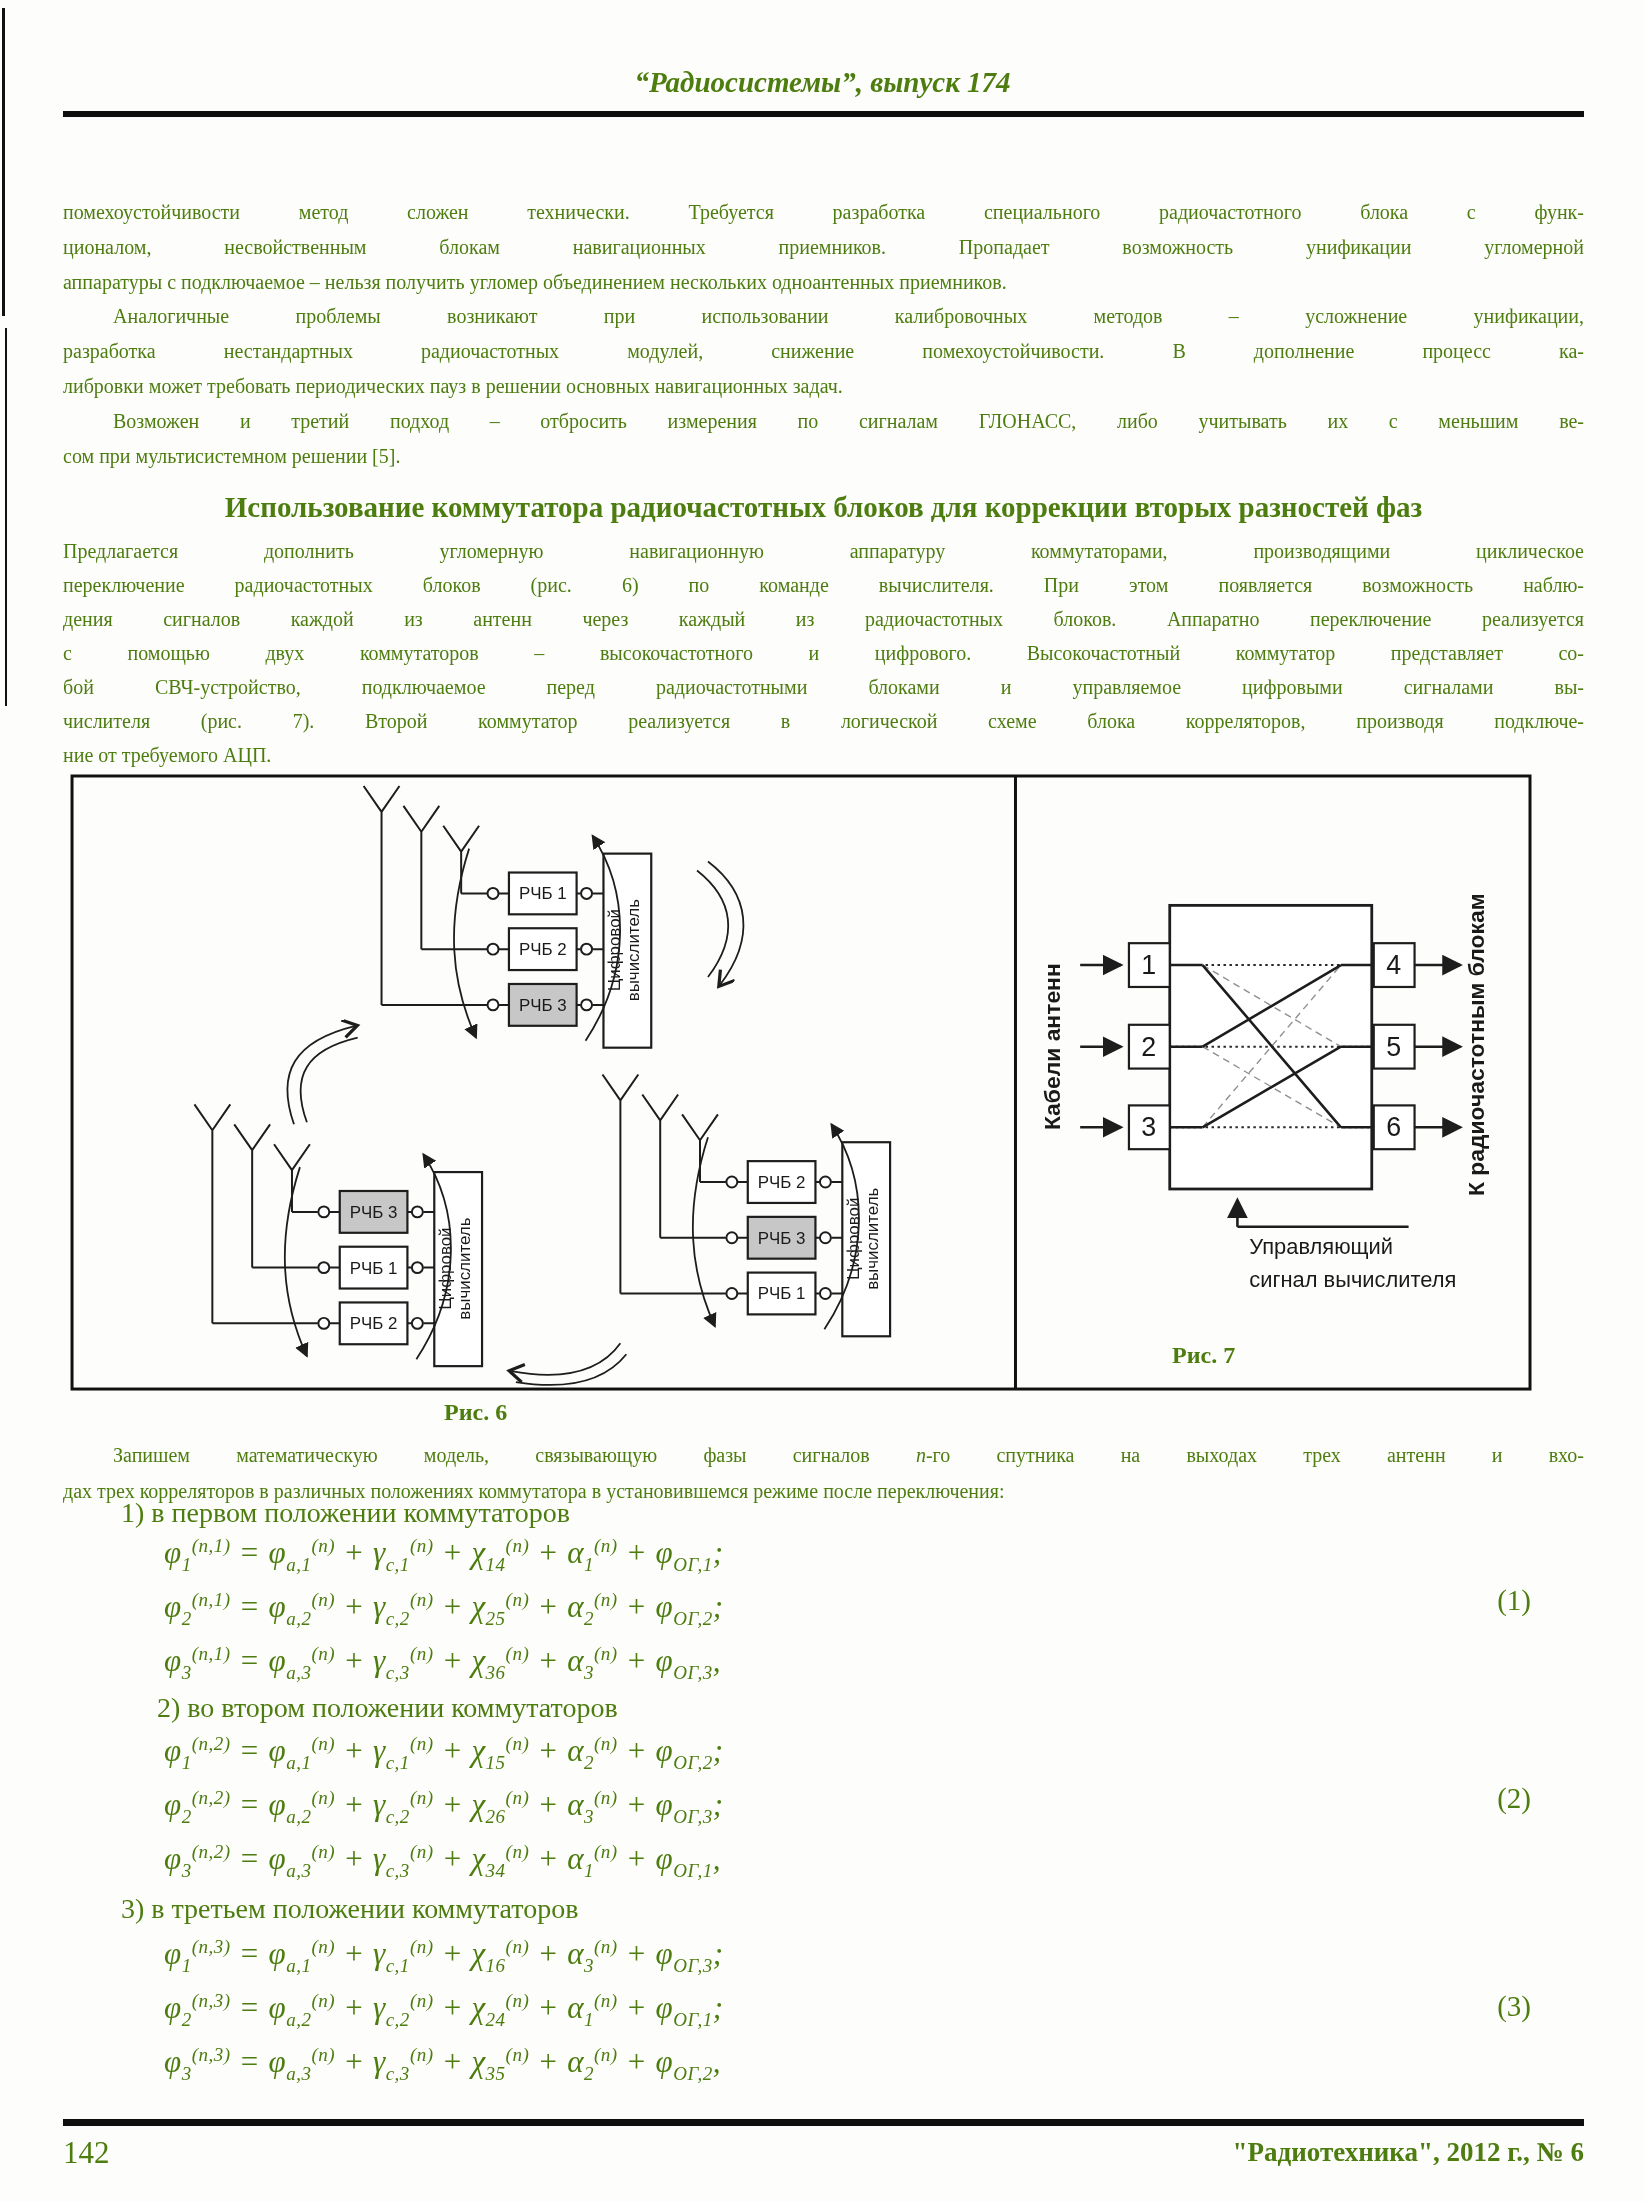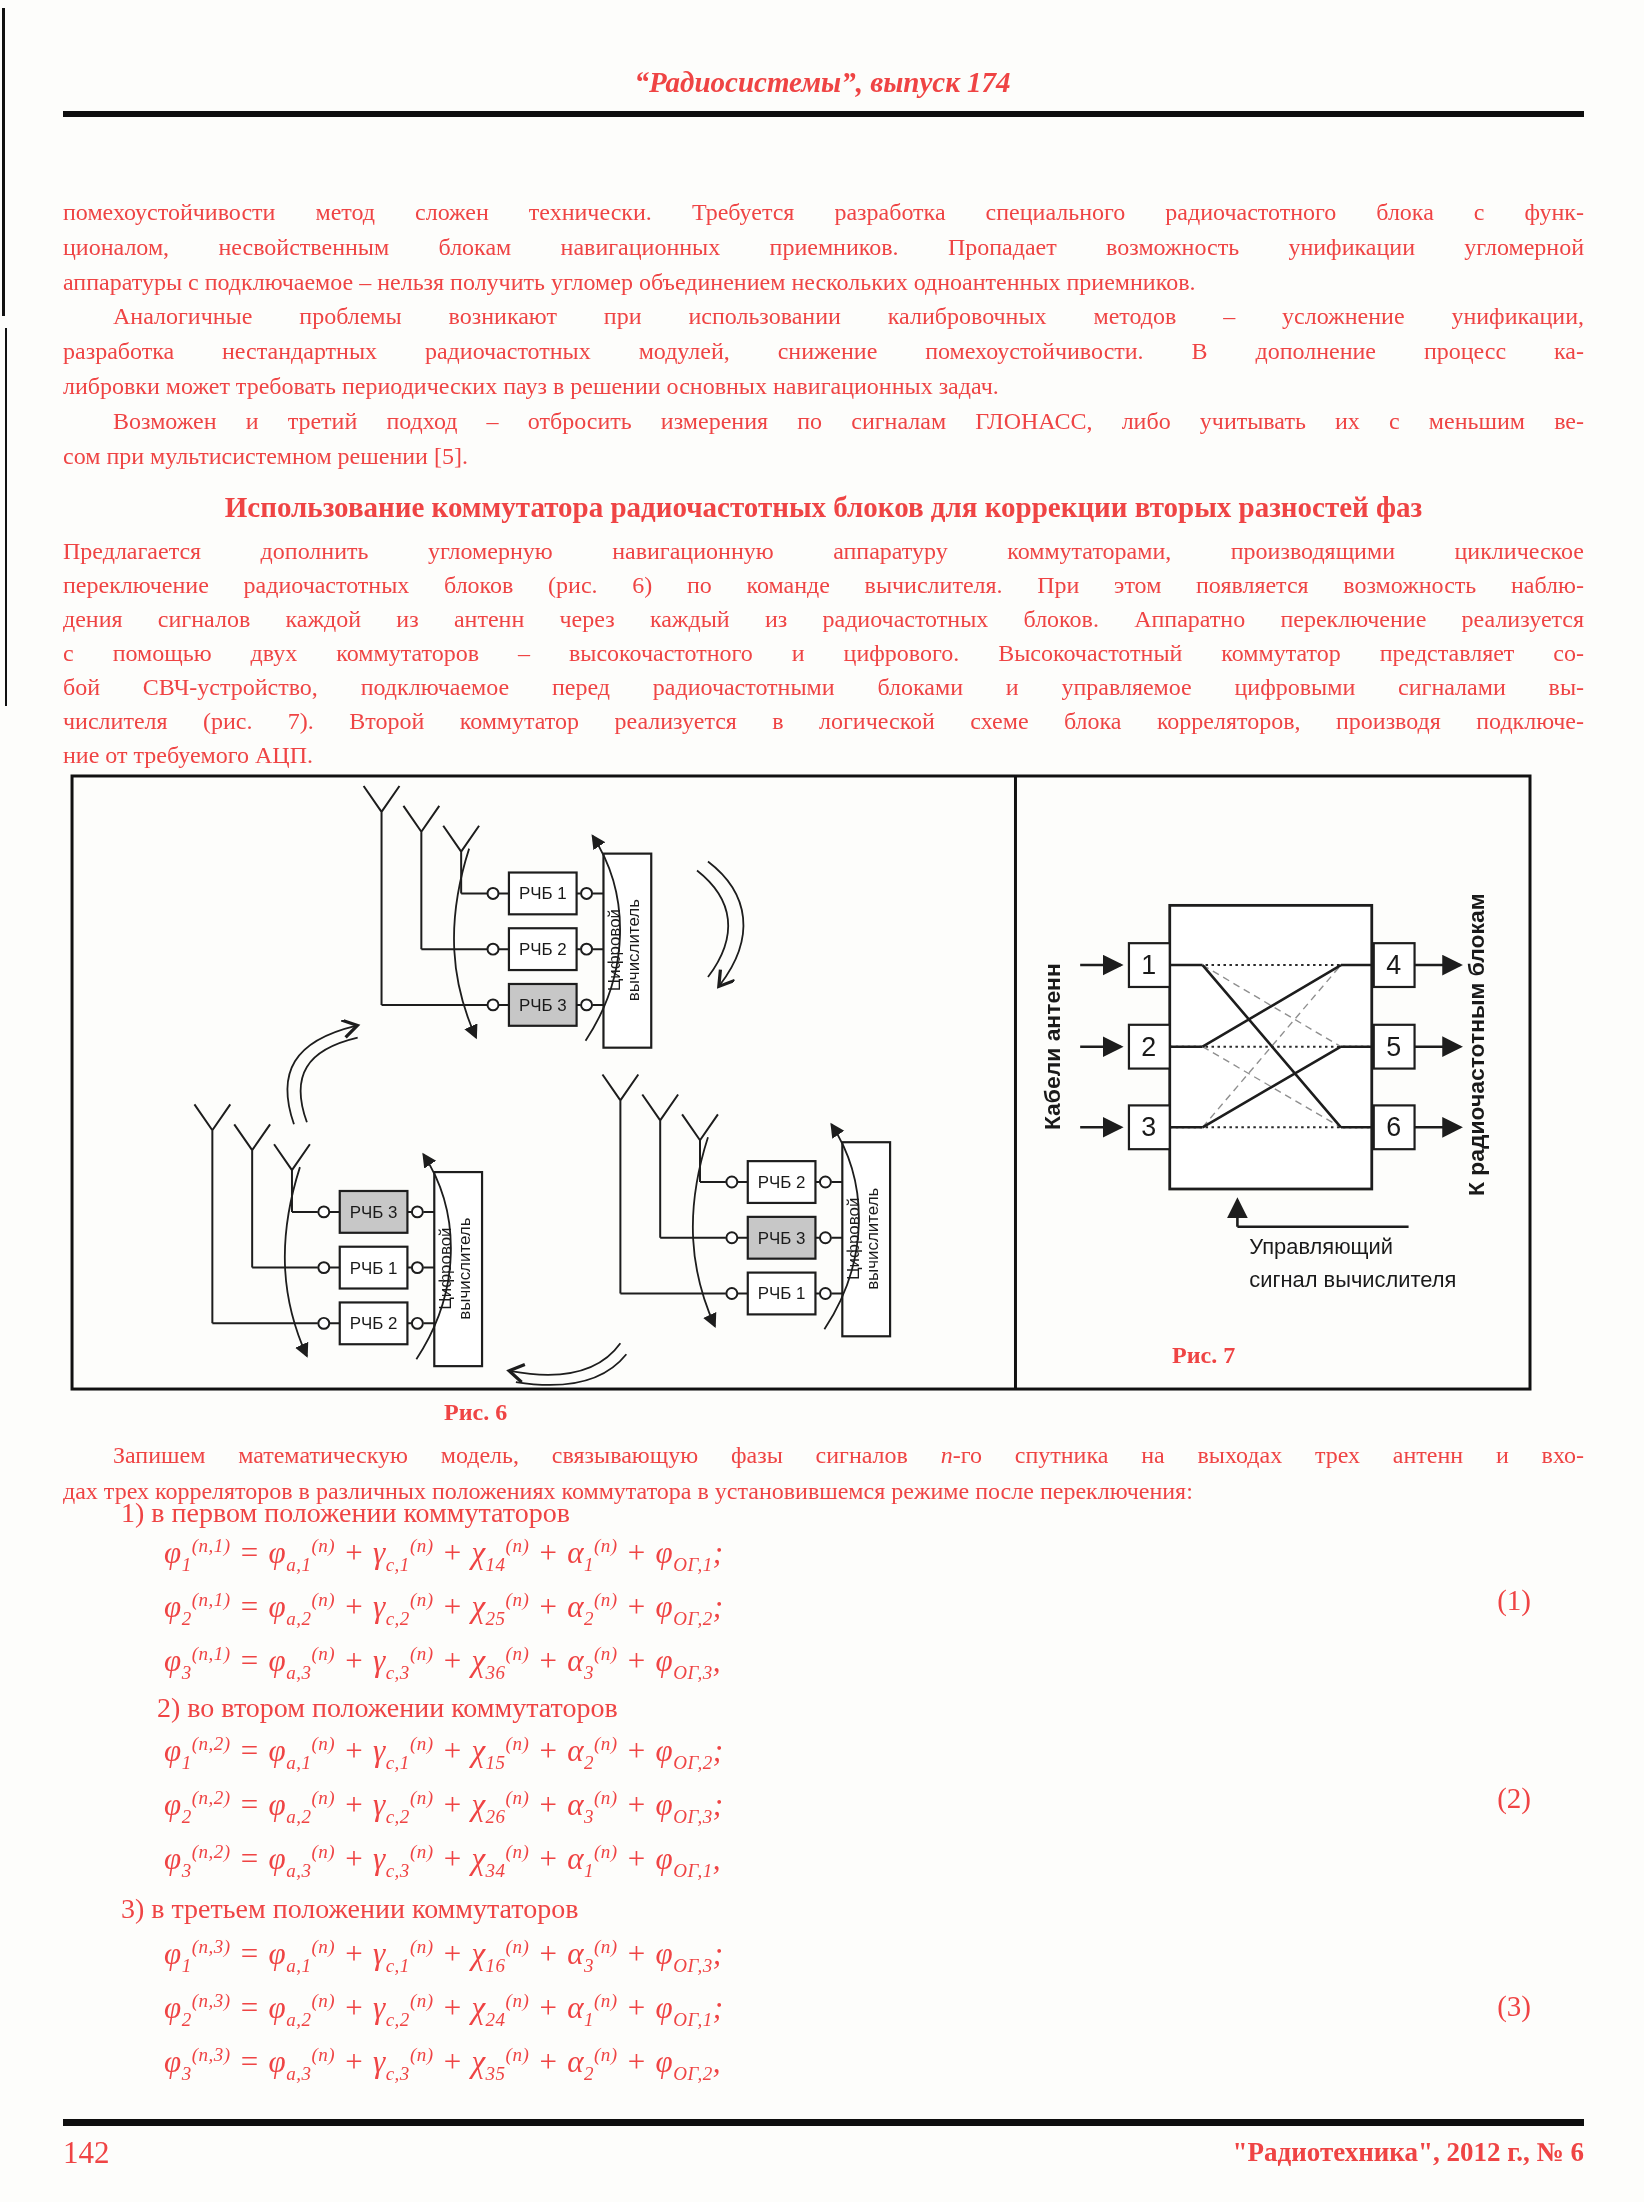--- a/index.html
+++ b/index.html
@@ -1,23 +1,23 @@
 <!DOCTYPE html>
 <html><head>
 <meta charset="utf-8">
 <style>
   html,body { margin:0; padding:0; background:#e8e8e8; }
   .page { position:relative; width:1645px; height:2203px; background:#fdfdfb;
-          font-family:"Liberation Serif", serif; color:#ef4444; overflow:hidden; }
+          font-family:"Liberation Serif", serif; color:#4d7c0f; overflow:hidden; }
   .abs { position:absolute; }
   .artifact { background:#111; }
   .rule { background:#0e0e0e; }
   .header-title { width:1645px; text-align:center; font-weight:bold; font-style:italic; font-size:29px; }
   .textblock { left:63px; width:1521px; }
-  .line { font-size:24px; line-height:35px; text-align:justify; text-align-last:justify; white-space:normal; }
+  .line { font-size:20px; line-height:35px; text-align:justify; text-align-last:justify; white-space:normal; }
   .lh34 .line { line-height:34px; }
   .line.end { text-align-last:left; }
   .line.ind { text-indent:50px; }
   .section-heading { left:63px; width:1521px; text-align:center; font-weight:bold; font-size:29px; }
   .caption { width:199px; text-align:left; font-weight:bold; font-size:24px; }
   .eqlabel { font-size:28px; }
   .eq { font-size:31px; font-style:italic; letter-spacing:0.5px; }
   .eq sub { font-size:19px; font-style:italic; }
   .eq sup { font-size:19px; font-style:italic; }
   .eqnum { width:88px; text-align:right; font-size:29px; }

